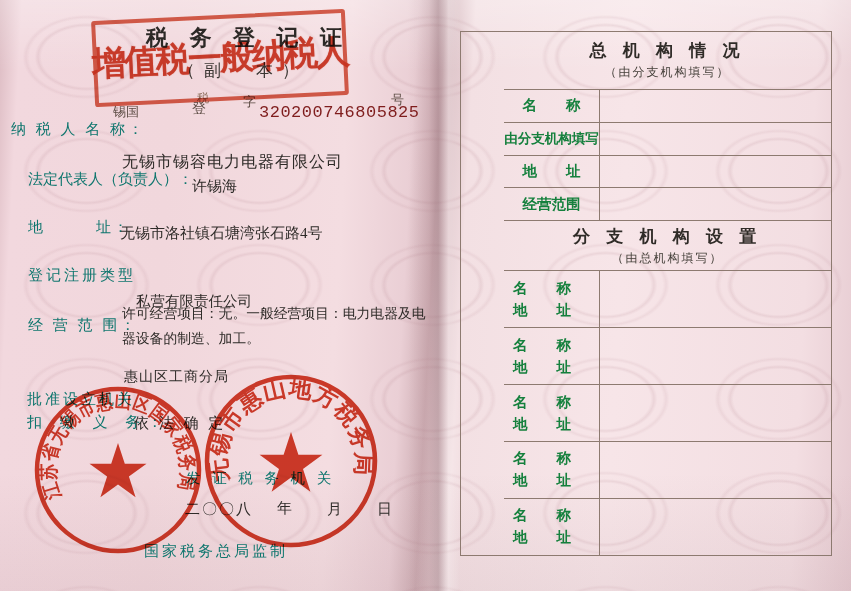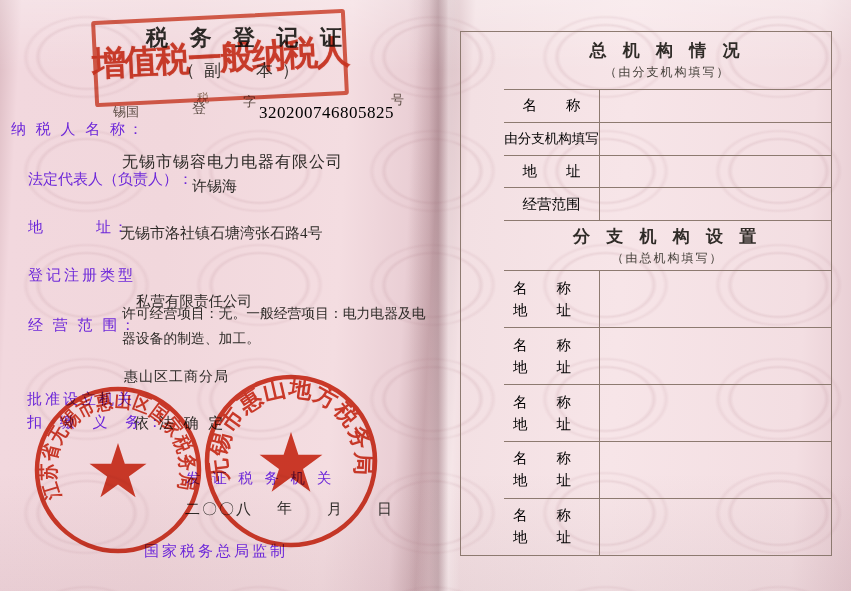--- a/index.html
+++ b/index.html
@@ -26,24 +26,24 @@
     background-size: 173px 114px;
   }
   .fold-shadow {
     position: absolute; top: 0; height: 591px; left: 408px; width: 52px;
     background: linear-gradient(90deg, rgba(120,70,80,0) 0%, rgba(120,70,80,.10) 40%, rgba(90,50,60,.22) 58%, rgba(255,255,255,.25) 78%, rgba(120,70,80,0) 100%);
   }
 
   
   .doc-title { font-size: 22px; font-weight: bold; letter-spacing: 8px; color: #2c2926; white-space: nowrap; }
   .doc-subtitle { font-size: 17px; letter-spacing: 9px; color: #3a3632; white-space: nowrap; }
-  .lbl { font-size: 15px; white-space: nowrap; color: #6d28d9; }
+  .lbl { font-size: 15px; white-space: nowrap; color: #0f766e; }
   .val { font-size: 15px; white-space: nowrap; color: #2e2b28; }
   .serial-sm { font-size: 13px; color: #5c4c44; white-space: nowrap; }
-  .serial-num { font-size: 17px; font-family: Liberation Serif, serif; color: #000000; letter-spacing: .5px; white-space: nowrap; }
+  .serial-num { font-size: 17px; font-family: Liberation Mono, monospace; color: #7f1d1d; letter-spacing: .5px; white-space: nowrap; }
 
   
   .vat-stamp {
     left: 93px; top: 15px; width: 254px; height: 86px;
     border: 4px solid rgba(205,52,24,.82); border-radius: 3px;
     transform: rotate(-2.8deg);
     display: flex; align-items: center; justify-content: center;
     mix-blend-mode: multiply; opacity: .93;
   }
   .vat-stamp-text {
@@ -62,21 +62,21 @@
   }
   .sec-head { height: 57px; display: flex; flex-direction: column; align-items: center; justify-content: center; gap: 2px; }
   .sec-head2 { height: 50px; border-top: 1.3px solid #8d7a70; }
   .sec-title { font-size: 17px; font-weight: bold; letter-spacing: 6px; color: #302c28; white-space: nowrap; }
   .sec-sub { font-size: 12px; letter-spacing: 2px; color: #45403a; white-space: nowrap; }
   .t-row { display: flex; border-top: 1.3px solid #8d7a70; height: 33px; }
   .t-row.branch { height: 57.2px; }
   .t-label {
     width: 96px; border-right: 1.3px solid #8d7a70; flex: none;
     display: flex; align-items: center; justify-content: center;
-    font-size: 14.5px; color: #000000; white-space: nowrap;
+    font-size: 14.5px; color: #15803d; white-space: nowrap; font-weight: bold;
   }
   .t-label.branch-label { flex-direction: column; justify-content: center; align-items: flex-start; padding-left: 9px; gap: 3px; }
   .t-value { flex: 1; }
 </style>
 </head>
 <body>
 
 <div class="scan-bg"></div>
 <div class="watermarks"></div>
 <div class="fold-shadow"></div>

